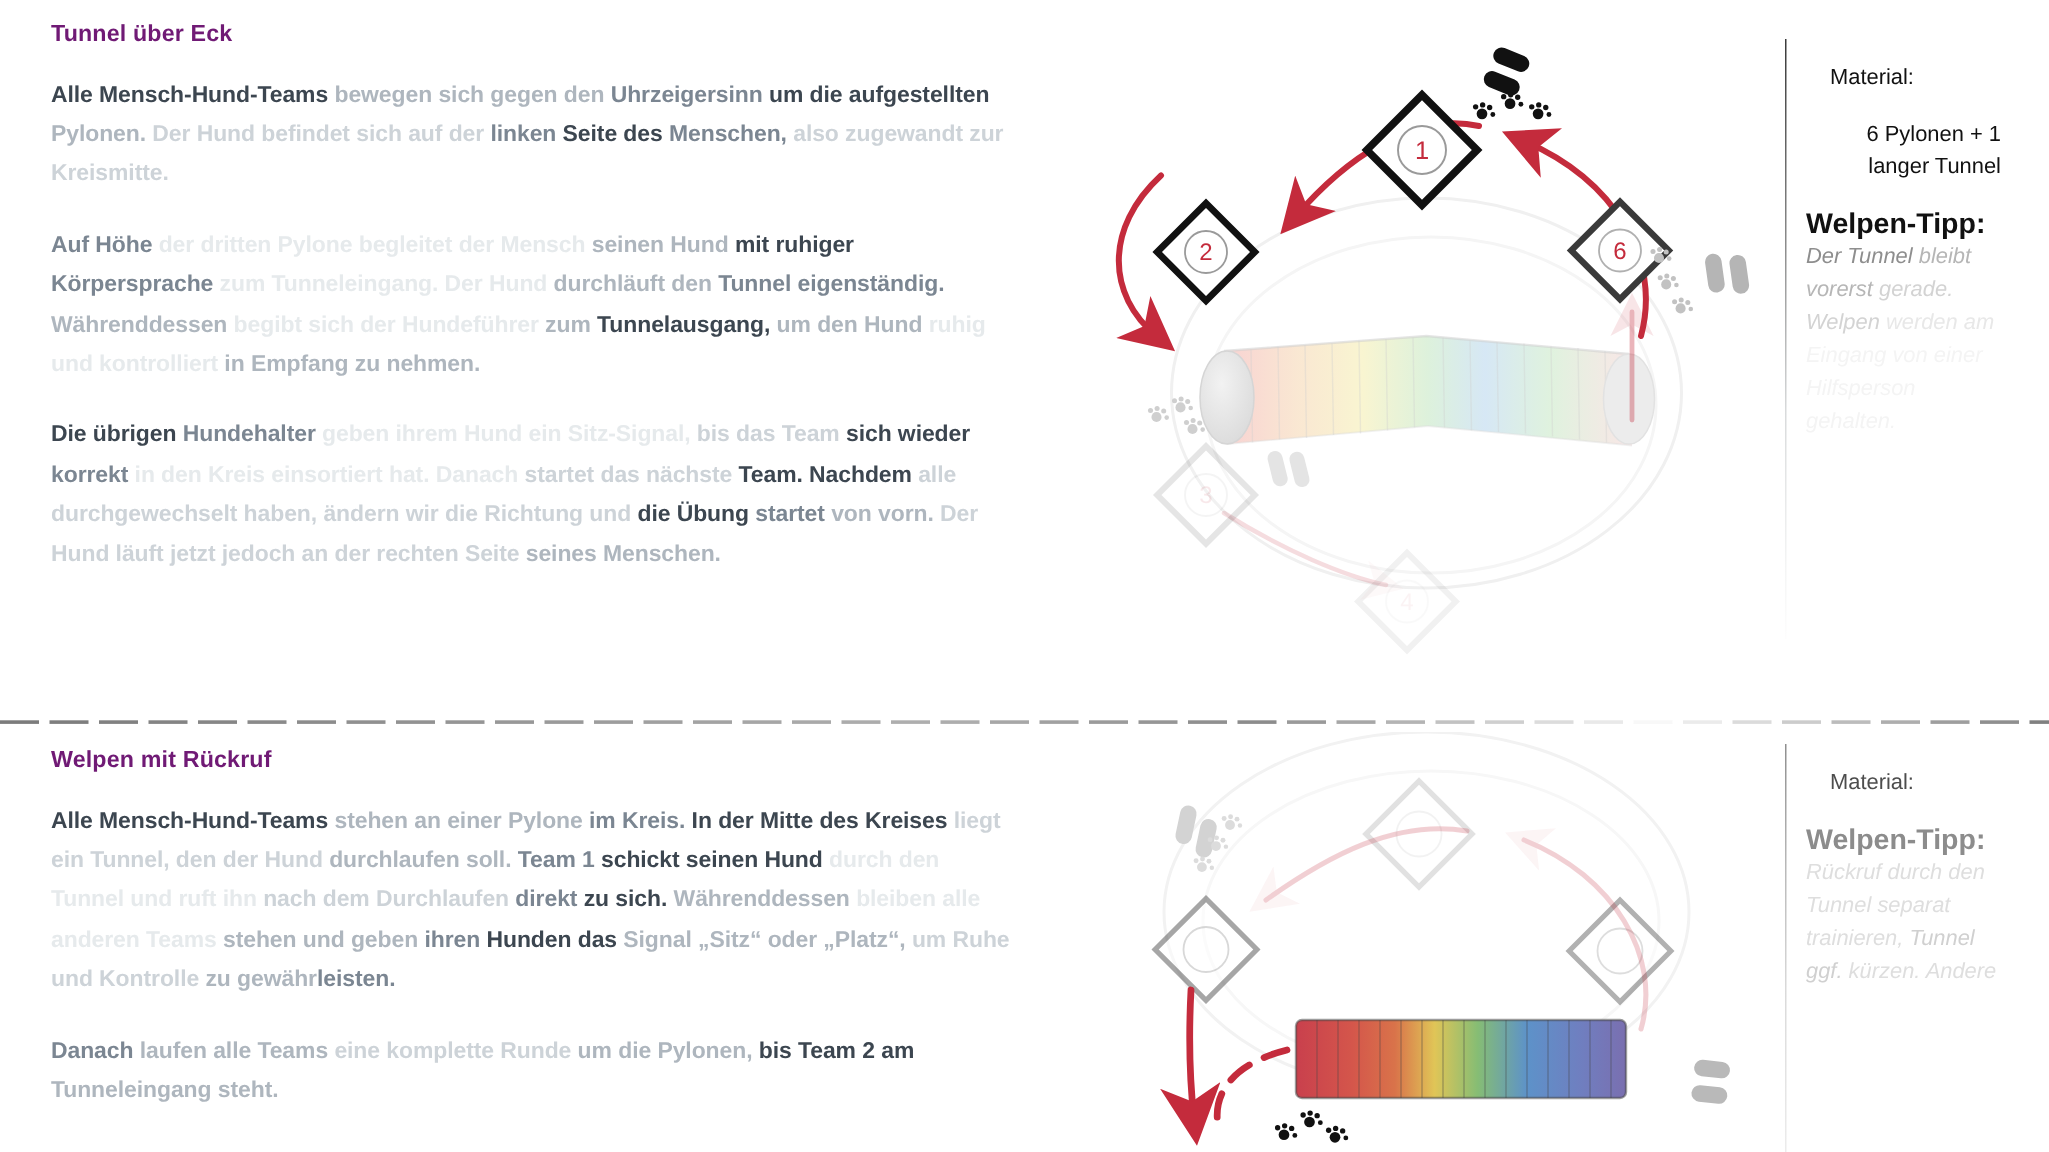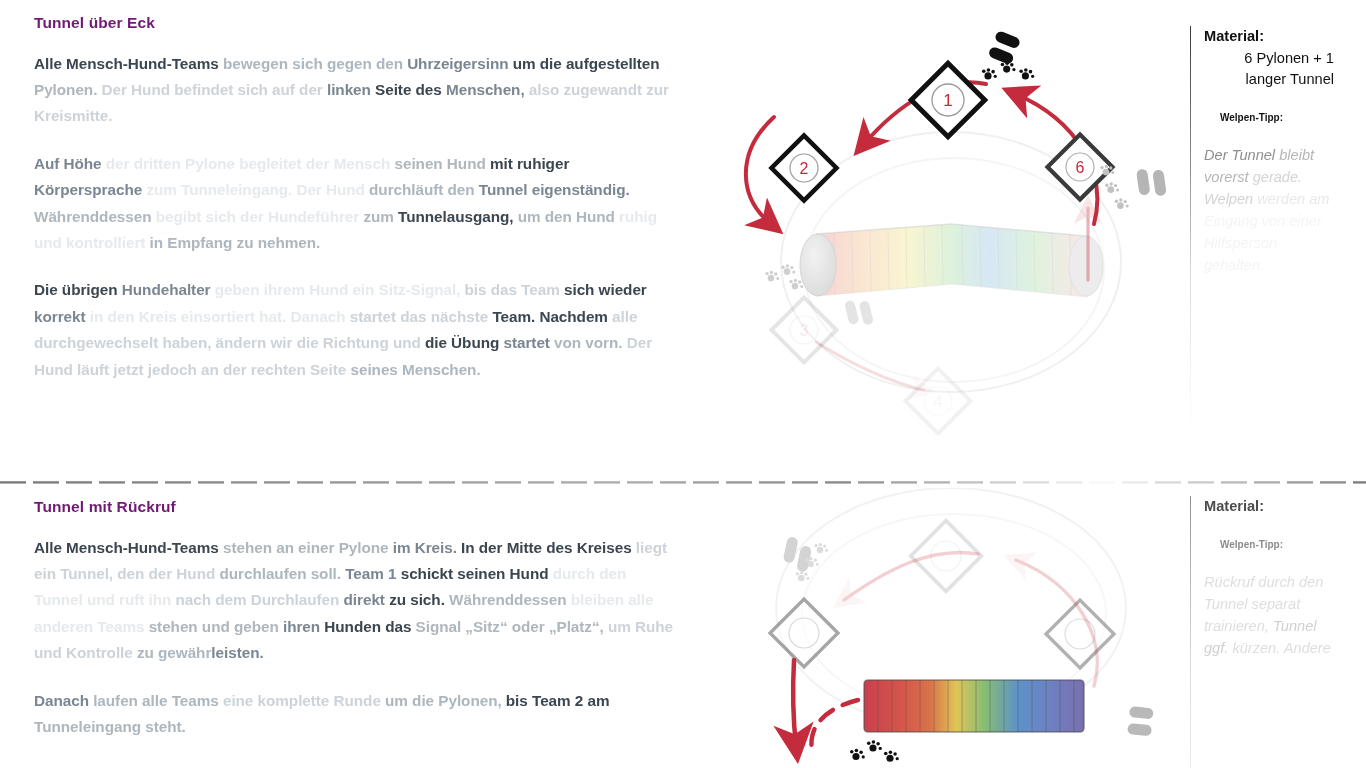--- a/index.html
+++ b/index.html
@@ -29,23 +29,23 @@
   
   .w{color:#3c4650;}
 
   
   .side{position:absolute;width:150px;}
   .side .rule{
     position:absolute;left:0;top:0;width:1px;height:100%;
     background:linear-gradient(to bottom,#3a3a3a 0%,#8d8d8d 35%,#d8dadb 62%,#f4f5f5 88%,#fdfdfd 100%);
   }
   .side .inner{position:absolute;left:14px;top:0;width:130px;}
-  .side-title{font-size:14.6px;font-weight:bold;line-height:21.5px;margin:0;}
+  .side-title{font-size:14.6px;font-weight:normal;line-height:21.5px;margin:16px;}
   .side-body{font-size:14.6px;line-height:21.5px;margin:0 0 16px 0;text-align:right;}
-  .side-tip-title{font-size:10px;font-weight:bold;line-height:21.5px;margin:16px;}
+  .side-tip-title{font-size:19px;font-weight:bold;line-height:21.5px;margin:0;}
   .side-tip{font-size:14.6px;line-height:22px;font-style:italic;margin:0;}
   .side-tip span,.side-body span,.side-title span,.side-tip-title span{display:inline;}
 
   
   .divider{
     position:absolute;left:0;top:470px;width:1366px;height:4px;
   }
 
   
   .diagram{position:absolute;}
@@ -300,21 +300,21 @@
           <rect x="1287" y="1.2" width="26" height="2.4" fill="#2b2b2b" opacity="0.457"></rect>
           <rect x="1320" y="1.2" width="26" height="2.4" fill="#2b2b2b" opacity="0.529"></rect>
           <rect x="1353" y="1.2" width="26" height="2.4" fill="#2b2b2b" opacity="0.601"></rect>
         </g>
     </svg>
   </div>
 
   <div class="section" id="section-1">
 
     <div class="text-col">
-      <h2 class="sect-heading">Tunnel mit Rückruf</h2>
+      <h2 class="sect-heading">Welpen mit Rückruf</h2>
       <p class="para" id="s1p0"><span class="w" style="color: rgb(60, 70, 80);">Alle Mensch-Hund-Teams </span><span class="w" style="color: rgb(174, 182, 190);">stehen an einer Pylone </span><span class="w" style="color: rgb(123, 134, 146);">im Kreis. </span><span class="w" style="color: rgb(60, 70, 80);">In der Mitte des </span><span class="w" style="color: rgb(60, 70, 80);">Kreises </span><span class="w" style="color: rgb(205, 211, 216);">liegt ein Tunnel, den der Hund </span><span class="w" style="color: rgb(174, 182, 190);">durchlaufen soll. </span><span class="w" style="color: rgb(123, 134, 146);">Team 1 </span><span class="w" style="color: rgb(60, 70, 80);">schickt seinen </span><span class="w" style="color: rgb(60, 70, 80);">Hund </span><span class="w" style="color: rgb(230, 234, 236);">durch den Tunnel und ruft ihn </span><span class="w" style="color: rgb(205, 211, 216);">nach dem Durchlaufen </span><span class="w" style="color: rgb(123, 134, 146);">direkt </span><span class="w" style="color: rgb(60, 70, 80);">zu sich. </span><span class="w" style="color: rgb(174, 182, 190);">Währenddessen </span><span class="w" style="color: rgb(230, 234, 236);">bleiben alle anderen Teams </span><span class="w" style="color: rgb(174, 182, 190);">stehen und geben </span><span class="w" style="color: rgb(123, 134, 146);">ihren </span><span class="w" style="color: rgb(60, 70, 80);">Hunden </span><span class="w" style="color: rgb(60, 70, 80);">das </span><span class="w" style="color: rgb(174, 182, 190);">Signal „Sitz“ oder „Platz“, </span><span class="w" style="color: rgb(205, 211, 216);">um Ruhe und Kontrolle </span><span class="w" style="color: rgb(174, 182, 190);">zu gewähr</span><span class="w" style="color: rgb(123, 134, 146);">leisten.</span></p>
       <p class="para" id="s1p1"><span class="w" style="color: rgb(123, 134, 146);">Danach </span><span class="w" style="color: rgb(174, 182, 190);">laufen alle Teams </span><span class="w" style="color: rgb(205, 211, 216);">eine komplette Runde </span><span class="w" style="color: rgb(174, 182, 190);">um die Pylonen, </span><span class="w" style="color: rgb(60, 70, 80);">bis Team 2 </span><span class="w" style="color: rgb(60, 70, 80);">am </span><span class="w" style="color: rgb(174, 182, 190);">Tunneleingang steht.</span></p>
     </div>
 
     <div class="diagram" style="left:716px;top:4px;width:470px;height:280px;">
       <svg width="470" height="282" viewBox="0 0 470 282" aria-hidden="true">
         <defs>
           <linearGradient id="tun2" x1="0" y1="0" x2="1" y2="0">
             <stop offset="0.00" stop-color="#c9404d"></stop>
             <stop offset="0.17" stop-color="#d4564b"></stop>

